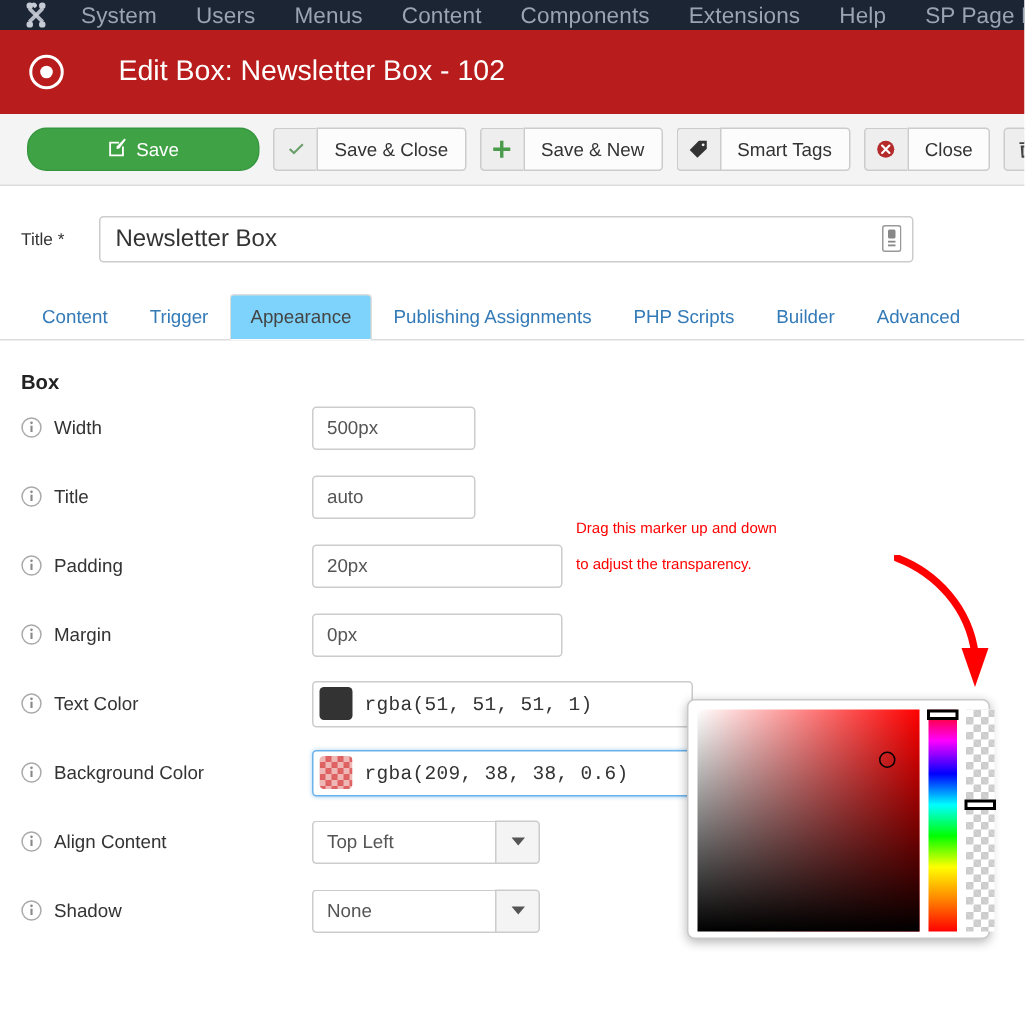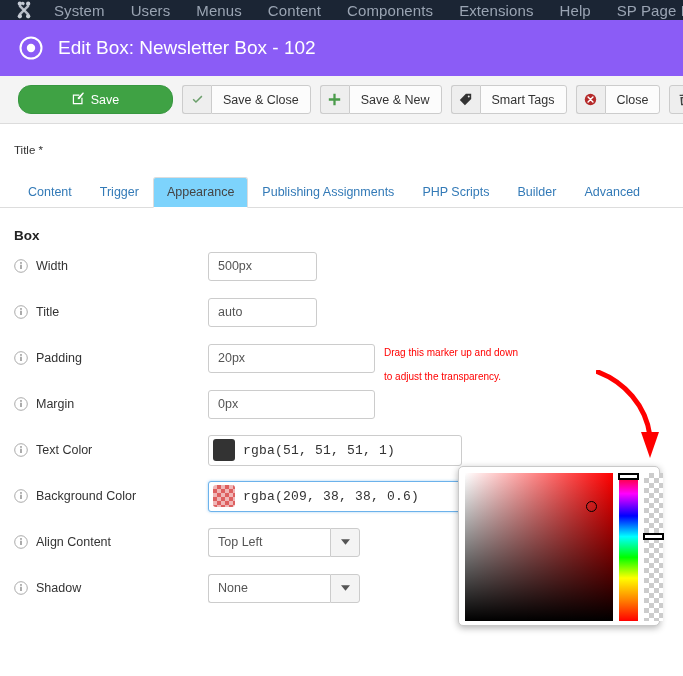--- a/index.html
+++ b/index.html
@@ -28,24 +28,25 @@
     font-size: 15px;
     margin-right: 26px;
     letter-spacing: .1px;
     cursor: pointer;
   }
   .nav-item:last-child { margin-right: 0; }
 
   
   #page-header {
     height: 56px;
-    background: #8b5cf6;
+    background: #b91c1c;
     display: flex;
     align-items: center;
     padding-left: 18px;
+    gap: 21px;
   }
   #header-icon { width: 26px; height: 26px; flex: 0 0 auto; margin-right: 14px; }
   #page-title {
     color: #ffffff;
     font-size: 19px;
     font-weight: normal;
   }
 
   
   #toolbar {
@@ -410,20 +411,31 @@
         <path d="M6 1h4v1.2h4v1.4H2V2.2h4zM3 5h10l-.8 10H3.8zm2.3 1.6v6.6h1.2V6.6zm2.1 0v6.6h1.2V6.6zm2.1 0v6.6h1.2V6.6z" fill="#444444"></path>
       </svg>
     </div>
 
   </div>
 
 </div>
 
 <div id="title-row">
   <span id="title-label">Title *</span>
+  <div id="title-input-wrap">
+    <input id="title-input" type="text" value="Newsletter Box" style="">
+    <span id="title-input-icon">
+      <svg width="13" height="18" viewBox="0 0 13 18">
+        <rect x="0.5" y="0.5" width="12" height="17" rx="1.5" fill="#ffffff" stroke="#999999"></rect>
+        <rect x="4" y="3" width="5" height="6" rx="1" fill="#888888"></rect>
+        <rect x="4" y="10.5" width="5" height="1.2" fill="#888888"></rect>
+        <rect x="4" y="13" width="5" height="1.2" fill="#888888"></rect>
+      </svg>
+    </span>
+  </div>
 </div>
 
 <div id="tabs">
   <div class="tab">Content</div>
   <div class="tab">Trigger</div>
   <div class="tab active">Appearance</div>
   <div class="tab">Publishing Assignments</div>
   <div class="tab">PHP Scripts</div>
   <div class="tab">Builder</div>
   <div class="tab">Advanced</div>

